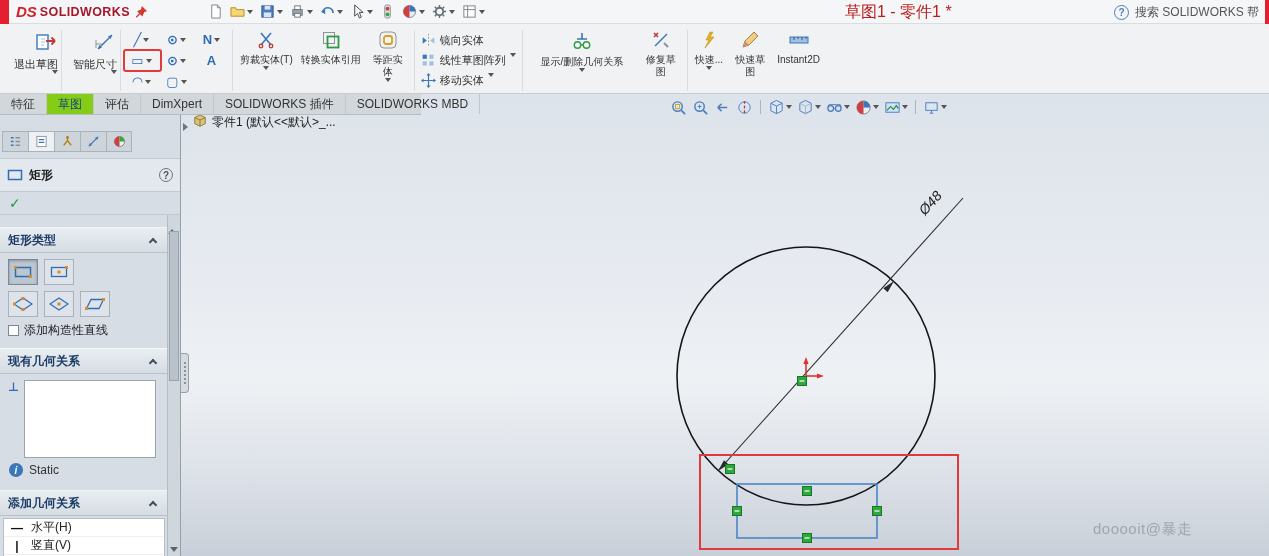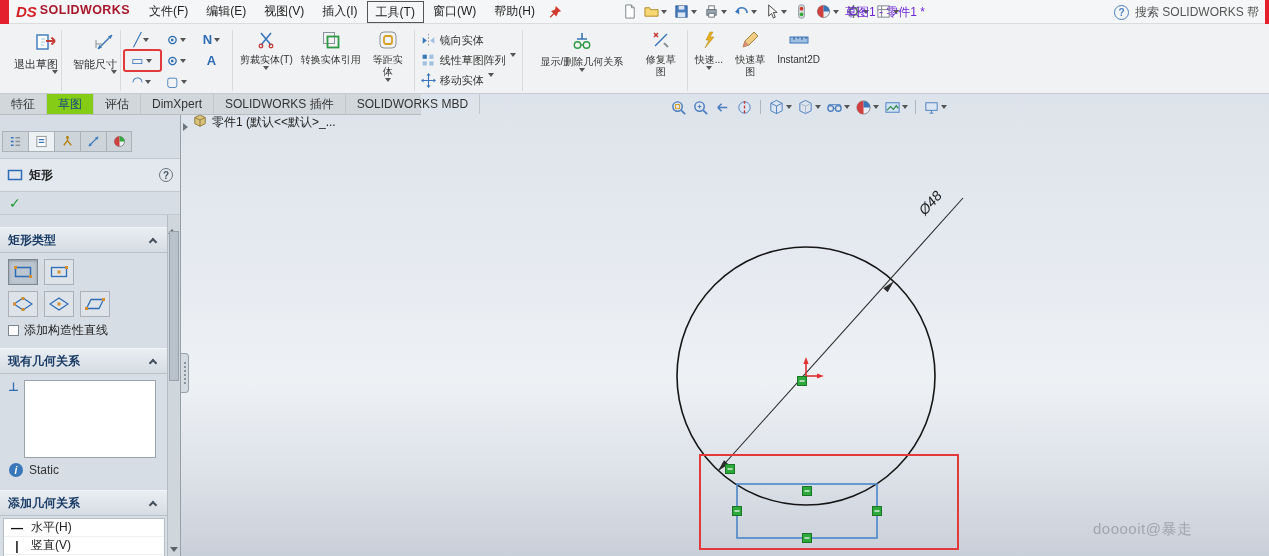--- a/index.html
+++ b/index.html
@@ -4,31 +4,31 @@
 <style>
   *{margin:0;padding:0;box-sizing:border-box}
   html,body{width:1269px;height:556px;overflow:hidden}
   body{font-family:"Liberation Sans","DejaVu Sans",sans-serif;font-size:12px;color:#222;background:#fff}
   .app{position:relative;width:1269px;height:556px;background:#fff;overflow:hidden}
 
   
   .menubar{position:absolute;top:0;left:0;width:100%;height:24px;background:#f5f6f7;border-bottom:1px solid #dadcde;display:flex;align-items:center;z-index:10}
   .red-strip{position:absolute;left:0;top:0;width:9px;height:24px;background:#e5202e}
   .red-strip-r{position:absolute;right:0;top:0;width:4px;height:24px;background:#e5202e}
-  .logo{margin-left:16px;display:flex;align-items:flex-start;gap:3px;white-space:nowrap}
+  .logo{margin-left:16px;display:flex;align-items:center;gap:3px;white-space:nowrap}
   .logo-ds{color:#d32027;font-weight:bold;font-style:italic;font-size:15px}
   .logo-sw{color:#a8182d;font-weight:bold;font-size:12.5px;letter-spacing:.4px}
   .menus{display:flex;margin-left:10px}
   .menu-item{padding:0 9px;line-height:22px;color:#222;white-space:nowrap}
   .menu-item.boxed{border:1px solid #555;line-height:20px;padding:0 8px;margin-top:1px;height:22px}
   .pin{margin-left:4px;display:flex;align-items:center}
   .qtoolbar{display:flex;align-items:center;margin-left:58px;gap:3px}
   .qbtn{display:flex;align-items:center;gap:2px;padding:2px 2px;border-radius:2px}
   .dd{width:0;height:0;border-left:3.5px solid transparent;border-right:3.5px solid transparent;border-top:4px solid #555}
-  .doc-title{position:absolute;left:845px;top:0;line-height:24px;font-size:12px;color:#6d28d9;white-space:nowrap}
+  .doc-title{position:absolute;left:845px;top:0;line-height:24px;font-size:16px;color:#b91c1c;white-space:nowrap}
   .search{position:absolute;right:10px;top:0;height:24px;display:flex;align-items:center;gap:6px;color:#555;white-space:nowrap}
   .help-circle{width:15px;height:15px;border-radius:50%;border:1.5px solid #4a7dbf;color:#4a7dbf;font-size:10px;font-weight:bold;display:flex;align-items:center;justify-content:center}
 
   
   .ribbon{position:absolute;top:24px;left:0;width:100%;height:70px;background:#f1f2f3;border-bottom:1px solid #c8ccd0;display:flex;align-items:flex-start;padding:4px 2px 0 6px}
   .vsep{width:1px;align-self:stretch;background:#d9dbdd;margin:2px 3px}
   .rb-big{display:flex;flex-direction:column;align-items:flex-end;width:52px;padding-top:2px;font-size:11px;color:#333}
   .rb-big .lbl,.rb-btn .lbl{margin-top:2px;text-align:center;line-height:12px;white-space:nowrap}
   .rb-btn{display:flex;flex-direction:column;align-items:center;padding:2px 4px 0 4px;font-size:10px;color:#333}
   .rb-btn .lbl.wrap{white-space:normal;width:38px}
@@ -96,29 +96,20 @@
 <body>
 
 <div class="app">
 
   <div class="menubar">
     <div class="red-strip"></div>
     <div class="logo">
       <span class="logo-ds">DS</span>
       <span class="logo-sw">SOLIDWORKS</span>
     </div>
-    <div class="menus">
-      <span class="menu-item">文件(F)</span>
-      <span class="menu-item">编辑(E)</span>
-      <span class="menu-item">视图(V)</span>
-      <span class="menu-item">插入(I)</span>
-      <span class="menu-item boxed">工具(T)</span>
-      <span class="menu-item">窗口(W)</span>
-      <span class="menu-item">帮助(H)</span>
-    </div>
     <span class="pin">
       <svg width="14" height="14" viewBox="0 0 16 16">
           <path d="M9 1l6 6-3.2 1L9.5 13 7 10.5 3 14.5 2 13.5 6 9.5 3.5 7 8 5.2z" fill="#d23a2e"></path>
         </svg>
     </span>
     <div class="qtoolbar">
       <span class="qbtn">
         <svg width="15" height="15" viewBox="0 0 16 16">
             <path d="M4 1h6l3 3v11H4z" fill="#fff" stroke="#7a8288"></path>
             <path d="M10 1v3h3" fill="none" stroke="#7a8288"></path>

